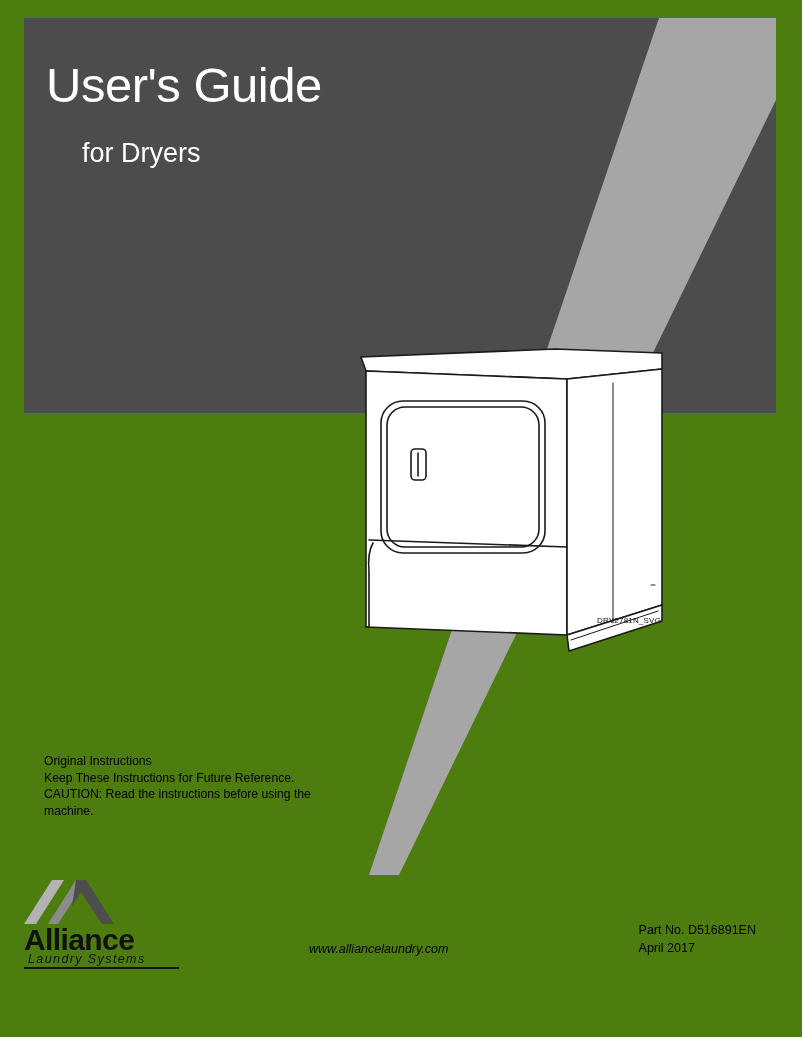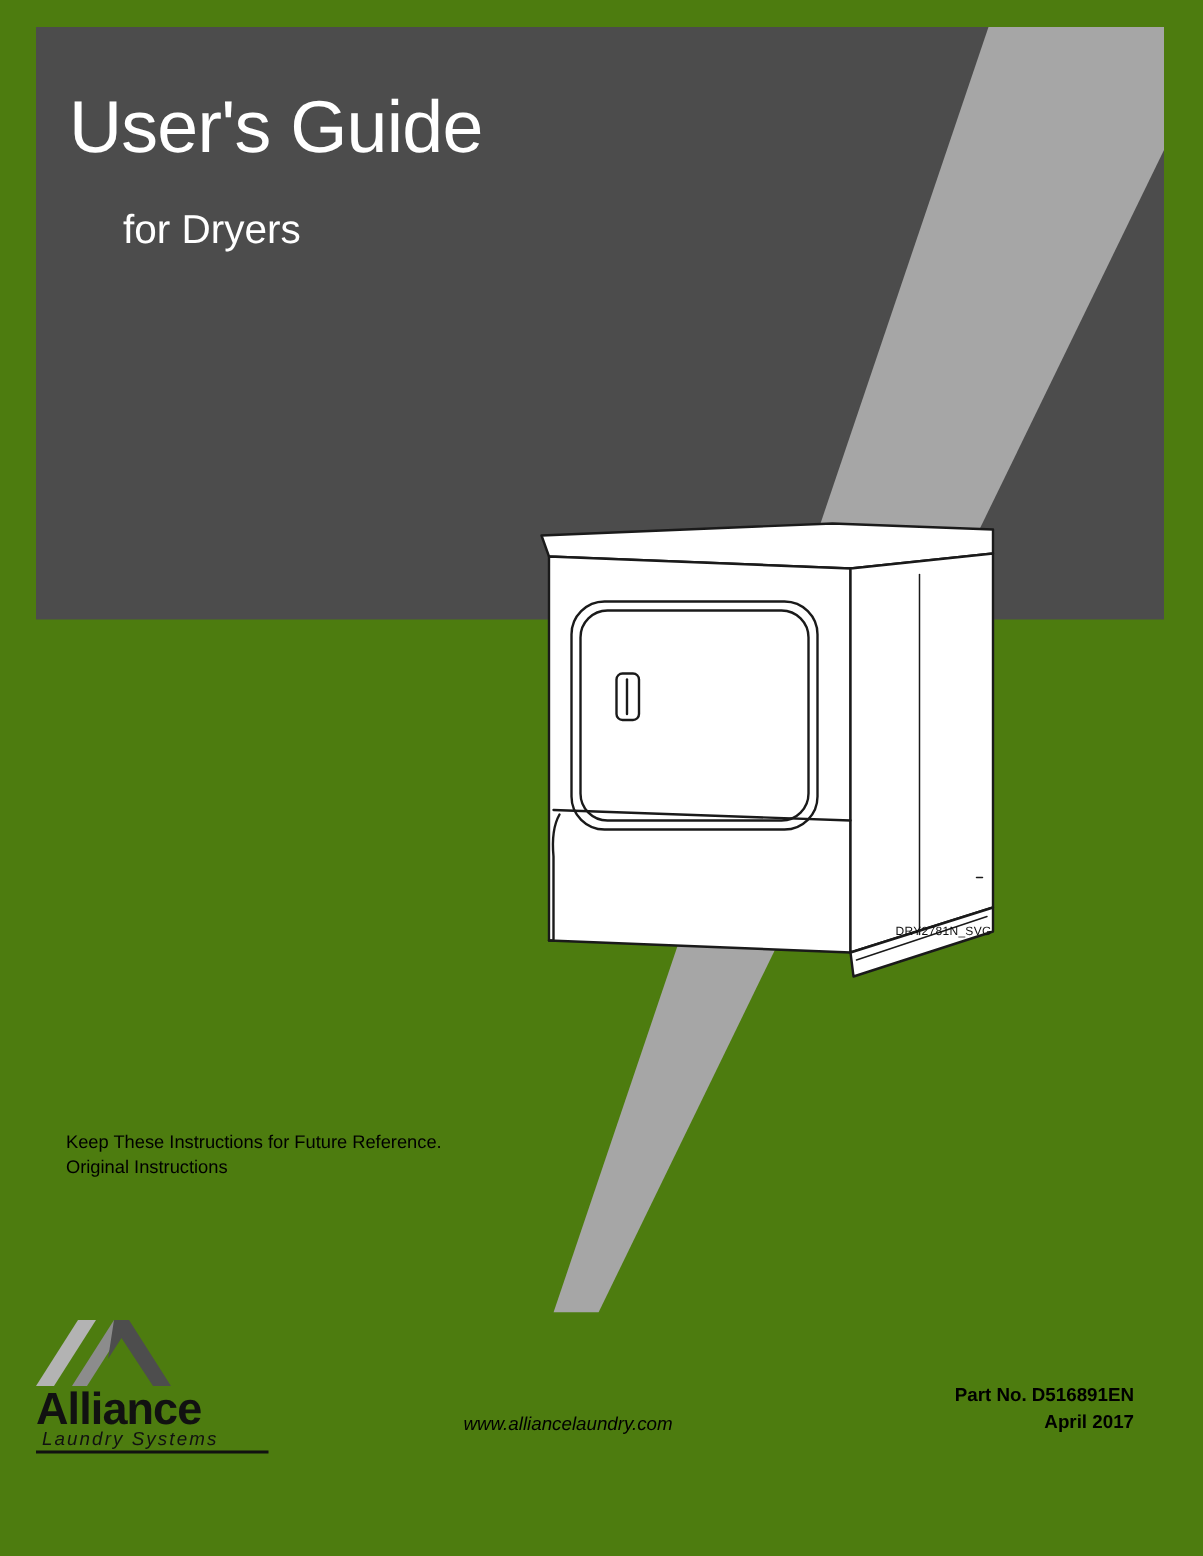--- a/index.html
+++ b/index.html
@@ -129,25 +129,24 @@
     left: 309px;
     top: 942px;
     font-size: 12.5px;
     color: #000000;
     font-style: italic;
   }
   .partno {
     position: absolute;
     right: 46px;
     top: 921px;
-    text-align: right;
+    text-align: left;
     font-size: 12.5px;
     line-height: 1.45;
     color: #000000;
-    font-weight: bold;
   }
 </style>
 </head>
 <body>
 
 <div class="page">
 
   <div class="header-block"></div>
 
   <svg class="diagonal-band" viewBox="0 0 752 857" preserveAspectRatio="none">
@@ -180,22 +179,23 @@
 
       <path d="M258 48 L258 288" stroke-width="1"></path>
       <path d="M296 250 L300 250" stroke-width="1"></path>
 
       <path d="M216 305 L303 276" stroke-width="1"></path>
     </g>
   </svg>
   <div class="illustration-caption">DRY2781N_SVG</div>
 
   <div class="instructions">
+    <div>Original Instructions</div>
     <div>Keep These Instructions for Future Reference.</div>
-    <div>Original Instructions</div>
+    <div>CAUTION: Read the instructions before using the machine.</div>
   </div>
 
   <svg class="logo" viewBox="0 0 185 90">
     <polygon points="24,44 52,0 62,0 34,44" fill="#8c8c8c"></polygon>
     <polygon points="52,0 62,0 90,44 78,44 57,12 48,26" fill="#4d4d4d"></polygon>
     <polygon points="0,44 28,0 40,0 12,44" fill="#b3b3b3"></polygon>
   </svg>
   <div class="logo-wordmark">Alliance</div>
   <div class="logo-underline"></div>
   <div class="logo-sub">Laundry Systems</div>

